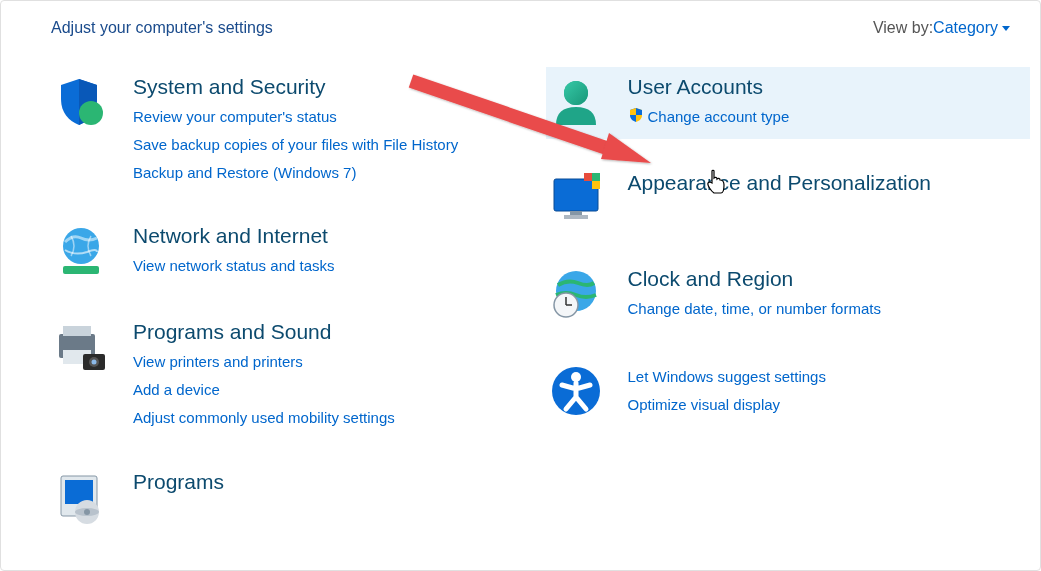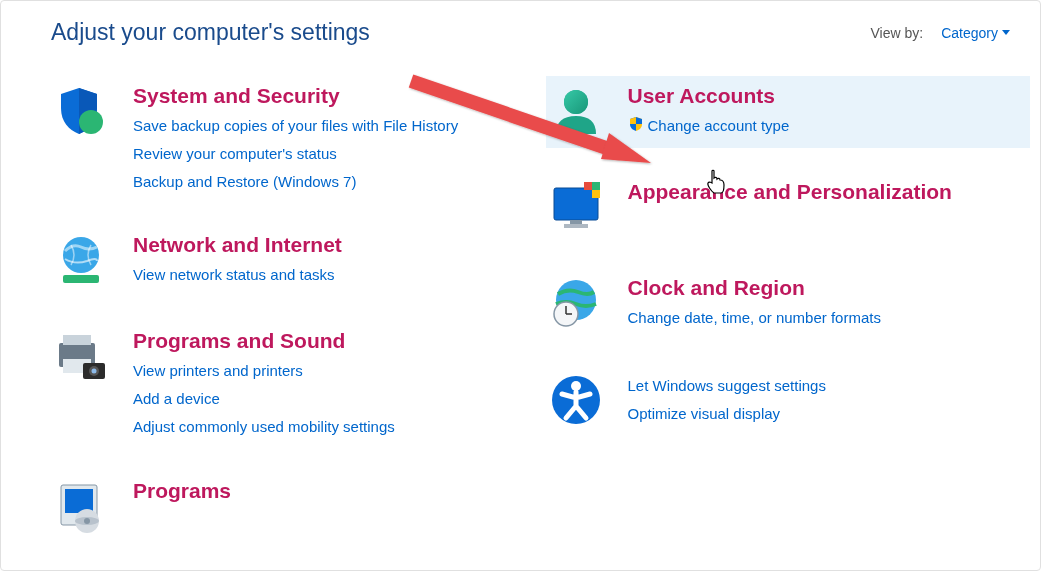--- a/index.html
+++ b/index.html
@@ -1,29 +1,29 @@
 <!DOCTYPE html>
 <html><head>
 <meta charset="utf-8">
 <style>
   *{box-sizing:border-box;margin:0;padding:0}
   body{font-family:"Segoe UI",Arial,sans-serif;font-size:15px;background:#fff;color:#333;width:1041px;height:571px;overflow:hidden;position:relative;border:1px solid #e0e0e0;border-radius:4px}
   .header{display:flex;justify-content:space-between;align-items:center;padding:18px 30px 10px 50px}
-  .page-title{color:#1a4b8c;font-size:23px;font-weight:400}
-  .view-by{display:flex;align-items:flex-start;gap:18px;font-size:14px}
+  .page-title{color:#1a4b8c;font-size:16px;font-weight:400}
+  .view-by{display:flex;align-items:flex-start;gap:0;font-size:16px}
   .view-by-label{color:#555}
   .view-by-value{color:#0066cc;cursor:pointer;display:flex;align-items:center;gap:4px}
   .caret{width:0;height:0;border-left:4px solid transparent;border-right:4px solid transparent;border-top:5px solid #0066cc}
   .grid{display:flex;padding:20px 10px 20px 50px;gap:10px}
   .col{flex:1}
   .cat{display:flex;align-items:flex-start;gap:22px;margin-bottom:24px;padding:6px 10px 6px 0}
   .cat.hovered{background:#e8f3fb}
   .icon-wrap{width:60px;height:60px;flex-shrink:0;display:flex;align-items:center;justify-content:center}
   .cat-body{padding-top:2px}
-  .cat-title{color:#be185d;font-size:21px;font-weight:700;margin-bottom:4px;cursor:pointer}
+  .cat-title{color:#0c4a6e;font-size:21px;font-weight:400;margin-bottom:4px;cursor:pointer}
   .cat-link{color:#0066cc;font-size:15px;cursor:pointer;line-height:1.85}
   .cat-link.active{}
   .shield-inline{display:inline-block;vertical-align:middle;margin-right:4px}
   .arrow{position:absolute;pointer-events:none;z-index:5}
   .cursor-img{position:absolute;left:704px;top:168px;z-index:6}
 </style>
 </head>
 <body>
 
 <div class="header">
@@ -43,22 +43,22 @@
     <div class="cat">
       <div class="icon-wrap">
         <svg width="56" height="56" viewBox="0 0 56 56">
             <path d="M26 4 L44 10 V24 C44 38 36 46 26 50 C16 46 8 38 8 24 V10 Z" fill="#0a6cd6"></path>
             <path d="M26 4 L44 10 V24 C44 38 36 46 26 50 V4 Z" fill="#0958b8"></path>
             <circle cx="38" cy="38" r="12" fill="#2bb673"></circle>
           </svg>
       </div>
       <div class="cat-body">
         <div class="cat-title">System and Security</div>
+        <div class="cat-link">Review your computer's status</div>
         <div class="cat-link">Save backup copies of your files with File History</div>
-        <div class="cat-link">Review your computer's status</div>
         <div class="cat-link">Backup and Restore (Windows 7)</div>
       </div>
     </div>
 
     <div class="cat">
       <div class="icon-wrap">
         <svg width="56" height="56" viewBox="0 0 56 56">
             <circle cx="28" cy="22" r="18" fill="#3aa7e8"></circle>
             <path d="M12 18 Q20 10 28 14 Q36 18 44 14" stroke="#9fd6f5" stroke-width="3" fill="none"></path>
             <path d="M12 26 Q22 32 34 28 Q44 24 44 28" stroke="#fff" stroke-width="2" fill="none" opacity="0.6"></path>

